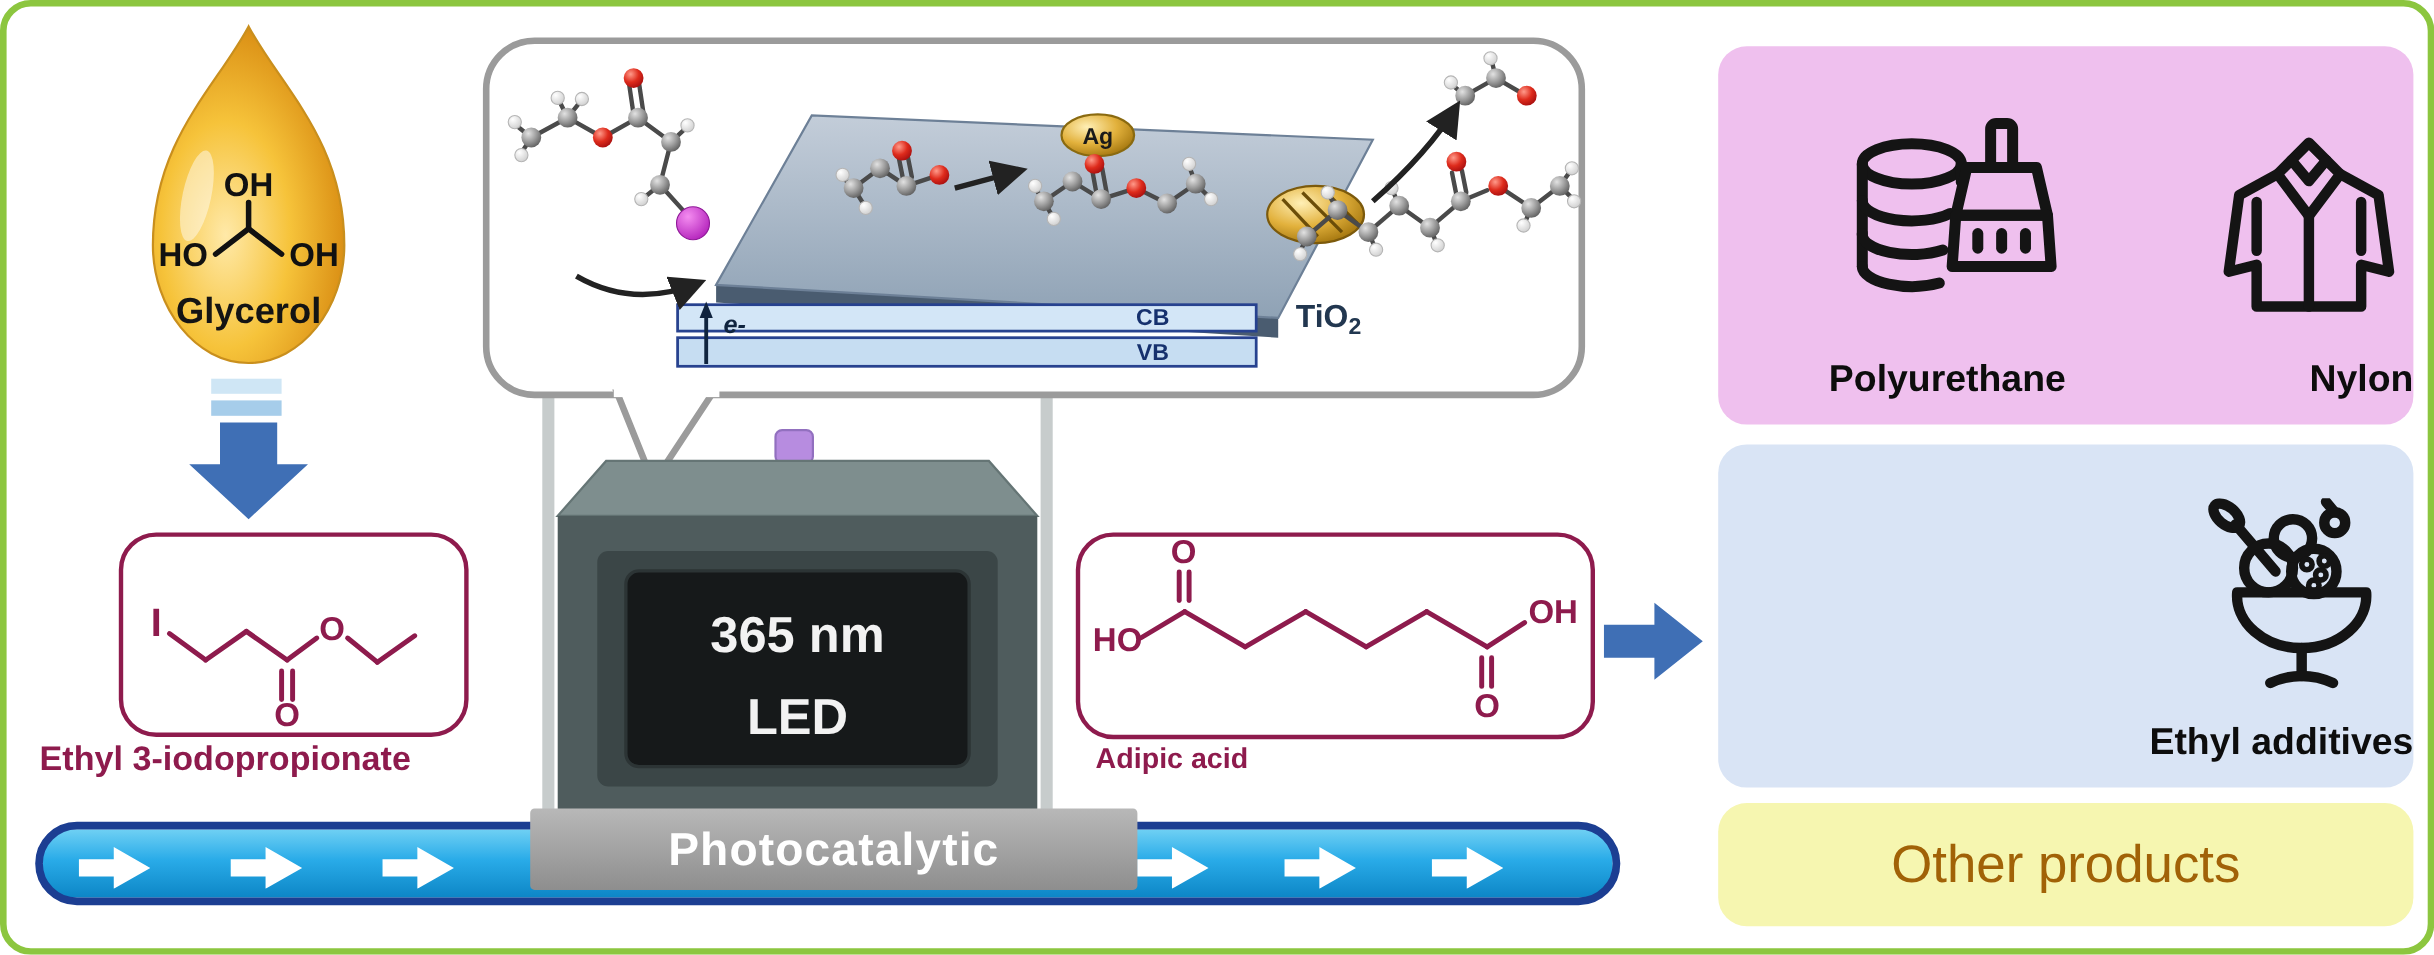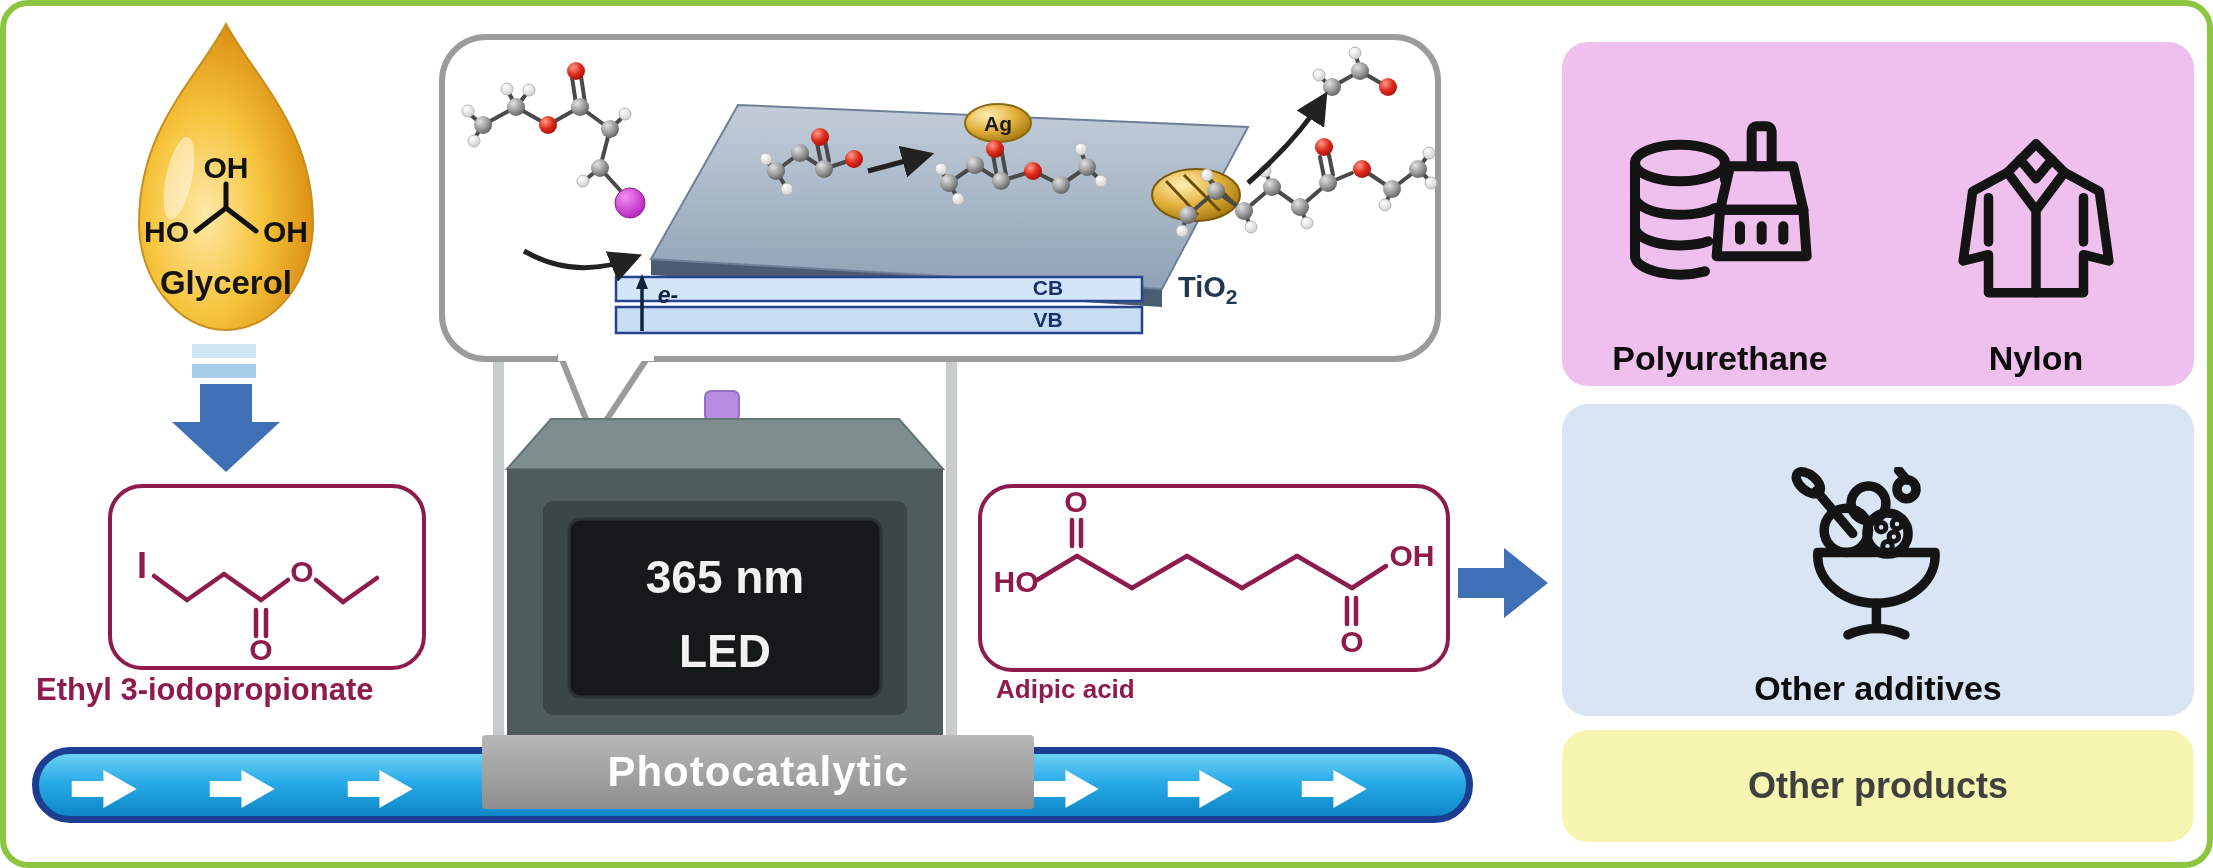--- a/index.html
+++ b/index.html
@@ -14,24 +14,24 @@
   .platform span{color:#ffffff;font-weight:bold;font-size:42px;letter-spacing:1px;}
   .belt{position:absolute;left:26px;top:741px;width:1441px;height:76px;z-index:2;box-sizing:border-box;
         border:7px solid #1C3E92;border-radius:38px;
         background:linear-gradient(180deg,#6fd0f4 0%,#29ABE8 45%,#0d86c6 100%);}
   .belt svg{position:absolute;top:16px;}
   .post{position:absolute;width:11px;background:#c7cccc;z-index:1;}
   .panel{position:absolute;left:1556px;width:632px;border-radius:26px;display:flex;z-index:1;}
   .panel-pink{top:36px;height:344px;background:#EFC0EE;}
   .panel-blue{top:398px;height:312px;background:#D9E4F5;}
   .panel-yellow{top:724px;height:112px;background:#F6F6B0;align-items:center;justify-content:center;}
-  .app-item{flex:1;display:flex;flex-direction:column;align-items:center;justify-content:flex-end;
-            padding-bottom:8px;gap:12px;}
+  .app-item{flex:1;display:flex;flex-direction:column;align-items:flex-end;justify-content:flex-end;
+            padding-bottom:22px;gap:12px;}
   .app-label{font-weight:bold;font-size:34px;color:#0d0d0d;}
-  .other-label{font-weight:bold;font-size:36px;color:#404040;}
+  .other-label{font-weight:normal;font-size:48px;color:#a16207;}
   .icon-stroke{stroke:#141414;fill:none;stroke-width:6;stroke-linecap:round;stroke-linejoin:round;}
 </style>
 </head>
 <body>
 
 <div id="canvas">
 
   <svg class="abs" style="left:95px;top:12px;" width="250" height="330" viewBox="0 0 250 330">
     <defs>
       <radialGradient id="gold" cx="38%" cy="62%" r="75%">
@@ -392,21 +392,21 @@
           <line x1="78" y1="8" x2="73" y2="2"></line>
           <circle cx="62" cy="38" r="1.6"></circle>
             <circle cx="70" cy="44" r="1.6"></circle>
           <circle cx="66" cy="50" r="1.6"></circle>
             <circle cx="72" cy="36" r="1.6"></circle>
           <path d="M22,54 H96 A37,30 0 0 1 59,86 A37,30 0 0 1 22,54 Z"></path>
           <line x1="59" y1="86" x2="59" y2="102"></line>
           <path d="M41,106 Q59,98 77,106"></path>
         </g>
       </svg>
-      <div class="app-label">Other additives</div>
+      <div class="app-label">Ethyl additives</div>
     </div>
   </div>
 
   <div class="panel panel-yellow">
     <div class="other-label">Other products</div>
   </div>
 
 </div>
 
 </body></html>

